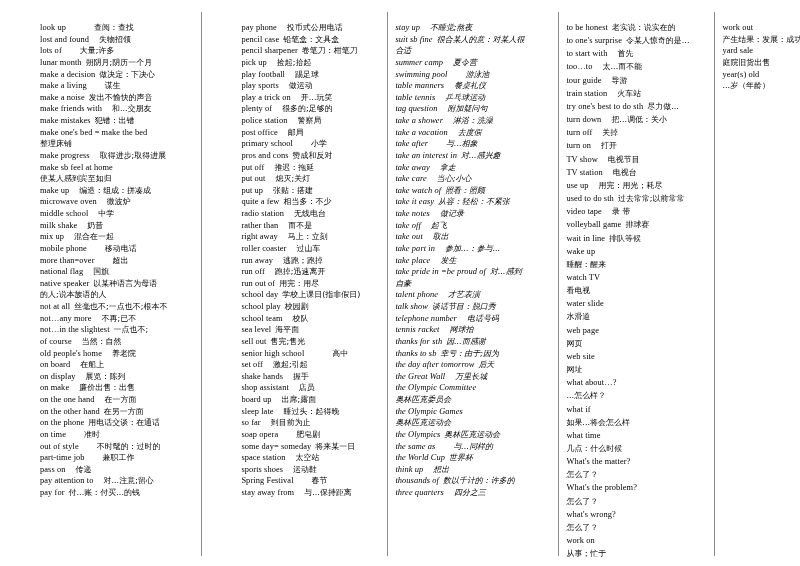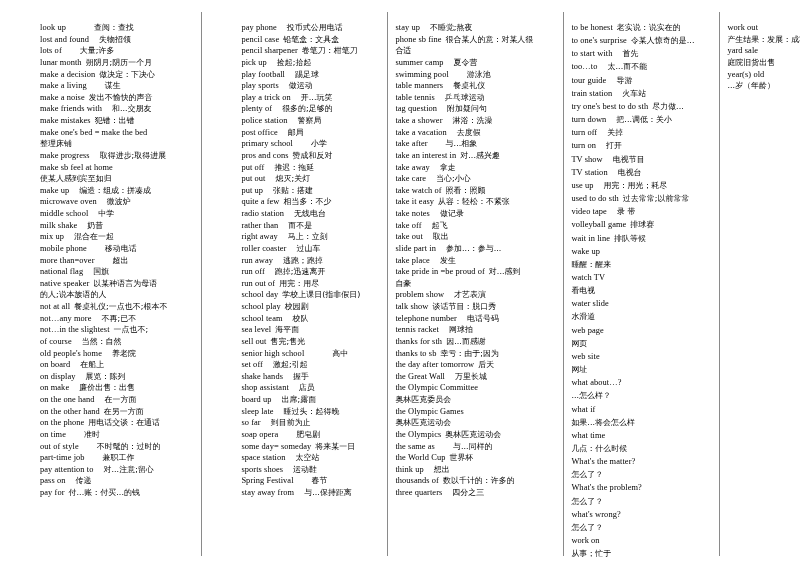--- a/index.html
+++ b/index.html
@@ -27,21 +27,21 @@
   .column {
     box-sizing: border-box;
     position: relative;
     padding: 0 6px 0 8px;
     display: flex;
     flex-direction: column;
     margin-left: 28px;
   }
   .col-0 { width: 178px; }
   .col-1 { width: 158px; padding-left: 40px; }
-  .col-2 { width: 148px; }
+  .col-2 { width: 148px; font-style: italic; }
   .col-3 { width: 128px; justify-content: space-between; }
   .col-4 { width: 188px; }
 
   
   .column + .column::before {
     content: "";
     position: absolute;
     left: 0;
     top: -10px;
     bottom: 4px;
@@ -96,36 +96,36 @@
       <div class="entry"><span class="en">make up</span><span class="gap g2">&nbsp;</span><span class="cn">编造：组成：拼凑成</span></div>
       <div class="entry"><span class="en">microwave oven</span><span class="gap g2">&nbsp;</span><span class="cn">微波炉</span></div>
       <div class="entry"><span class="en">middle school</span><span class="gap g2">&nbsp;</span><span class="cn">中学</span></div>
       <div class="entry"><span class="en">milk shake</span><span class="gap g2">&nbsp;</span><span class="cn">奶昔</span></div>
       <div class="entry"><span class="en">mix up</span><span class="gap g2">&nbsp;</span><span class="cn">混合在一起</span></div>
       <div class="entry"><span class="en">mobile phone</span><span class="gap g3">&nbsp;</span><span class="cn">移动电话</span></div>
       <div class="entry"><span class="en">more than=over</span><span class="gap g3">&nbsp;</span><span class="cn">超出</span></div>
       <div class="entry"><span class="en">national flag</span><span class="gap g2">&nbsp;</span><span class="cn">国旗</span></div>
       <div class="entry"><span class="en">native speaker</span><span class="gap g1">&nbsp;</span><span class="cn">以某种语言为母语</span></div>
       <div class="entry cn-only"><span class="cn">的人;说本族语的人</span></div>
-      <div class="entry"><span class="en">not at all</span><span class="gap g1">&nbsp;</span><span class="cn">餐桌礼仪;一点也不;根本不</span></div>
+      <div class="entry"><span class="en">not at all</span><span class="gap g1">&nbsp;</span><span class="cn">丝毫也不;一点也不;根本不</span></div>
       <div class="entry"><span class="en">not…any more</span><span class="gap g2">&nbsp;</span><span class="cn">不再;已不</span></div>
       <div class="entry"><span class="en">not…in the slightest</span><span class="gap g1">&nbsp;</span><span class="cn">一点也不;</span></div>
       <div class="entry"><span class="en">of course</span><span class="gap g2">&nbsp;</span><span class="cn">当然：自然</span></div>
       <div class="entry"><span class="en">old people's home</span><span class="gap g2">&nbsp;</span><span class="cn">养老院</span></div>
       <div class="entry"><span class="en">on board</span><span class="gap g2">&nbsp;</span><span class="cn">在船上</span></div>
       <div class="entry"><span class="en">on display</span><span class="gap g2">&nbsp;</span><span class="cn">展览：陈列</span></div>
       <div class="entry"><span class="en">on make</span><span class="gap g2">&nbsp;</span><span class="cn">廉价出售：出售</span></div>
       <div class="entry"><span class="en">on the one hand</span><span class="gap g2">&nbsp;</span><span class="cn">在一方面</span></div>
       <div class="entry"><span class="en">on the other hand</span><span class="gap g1">&nbsp;</span><span class="cn">在另一方面</span></div>
       <div class="entry"><span class="en">on the phone</span><span class="gap g1">&nbsp;</span><span class="cn">用电话交谈：在通话</span></div>
       <div class="entry"><span class="en">on time</span><span class="gap g3">&nbsp;</span><span class="cn">准时</span></div>
       <div class="entry"><span class="en">out of style</span><span class="gap g3">&nbsp;</span><span class="cn">不时髦的：过时的</span></div>
       <div class="entry"><span class="en">part-time job</span><span class="gap g3">&nbsp;</span><span class="cn">兼职工作</span></div>
+      <div class="entry"><span class="en">pass on</span><span class="gap g2">&nbsp;</span><span class="cn">传递</span></div>
       <div class="entry"><span class="en">pay attention to</span><span class="gap g2">&nbsp;</span><span class="cn">对...注意;留心</span></div>
-      <div class="entry"><span class="en">pass on</span><span class="gap g2">&nbsp;</span><span class="cn">传递</span></div>
       <div class="entry"><span class="en">pay for</span><span class="gap g1">&nbsp;</span><span class="cn">付...账：付买...的钱</span></div>
     </div>
   <div class="column col-1">
       <div class="entry"><span class="en">pay phone</span><span class="gap g2">&nbsp;</span><span class="cn">投币式公用电话</span></div>
       <div class="entry"><span class="en">pencil case</span><span class="gap g1">&nbsp;</span><span class="cn">铅笔盒：文具盒</span></div>
       <div class="entry"><span class="en">pencil sharpener</span><span class="gap g1">&nbsp;</span><span class="cn">卷笔刀：柑笔刀</span></div>
       <div class="entry"><span class="en">pick up</span><span class="gap g2">&nbsp;</span><span class="cn">捡起;拾起</span></div>
       <div class="entry"><span class="en">play football</span><span class="gap g2">&nbsp;</span><span class="cn">踢足球</span></div>
       <div class="entry"><span class="en">play sports</span><span class="gap g2">&nbsp;</span><span class="cn">做运动</span></div>
       <div class="entry"><span class="en">play a trick on</span><span class="gap g2">&nbsp;</span><span class="cn">开...玩笑</span></div>
@@ -159,43 +159,43 @@
       <div class="entry"><span class="en">so far</span><span class="gap g2">&nbsp;</span><span class="cn">到目前为止</span></div>
       <div class="entry"><span class="en">soap opera</span><span class="gap g3">&nbsp;</span><span class="cn">肥皂剧</span></div>
       <div class="entry"><span class="en">some day= someday</span><span class="gap g1">&nbsp;</span><span class="cn">将来某一日</span></div>
       <div class="entry"><span class="en">space station</span><span class="gap g2">&nbsp;</span><span class="cn">太空站</span></div>
       <div class="entry"><span class="en">sports shoes</span><span class="gap g2">&nbsp;</span><span class="cn">运动鞋</span></div>
       <div class="entry"><span class="en">Spring Festival</span><span class="gap g3">&nbsp;</span><span class="cn">春节</span></div>
       <div class="entry"><span class="en">stay away from</span><span class="gap g2">&nbsp;</span><span class="cn">与...保持距离</span></div>
     </div>
   <div class="column col-2">
       <div class="entry"><span class="en">stay up</span><span class="gap g2">&nbsp;</span><span class="cn">不睡觉;熬夜</span></div>
-      <div class="entry"><span class="en">phone sb fine</span><span class="gap g1">&nbsp;</span><span class="cn">很合某人的意：对某人很</span></div>
+      <div class="entry"><span class="en">suit sb fine</span><span class="gap g1">&nbsp;</span><span class="cn">很合某人的意：对某人很</span></div>
       <div class="entry cn-only"><span class="cn">合适</span></div>
       <div class="entry"><span class="en">summer camp</span><span class="gap g2">&nbsp;</span><span class="cn">夏令营</span></div>
       <div class="entry"><span class="en">swimming pool</span><span class="gap g3">&nbsp;</span><span class="cn">游泳池</span></div>
       <div class="entry"><span class="en">table manners</span><span class="gap g2">&nbsp;</span><span class="cn">餐桌礼仪</span></div>
       <div class="entry"><span class="en">table tennis</span><span class="gap g2">&nbsp;</span><span class="cn">乒乓球运动</span></div>
       <div class="entry"><span class="en">tag question</span><span class="gap g2">&nbsp;</span><span class="cn">附加疑问句</span></div>
       <div class="entry"><span class="en">take a shower</span><span class="gap g2">&nbsp;</span><span class="cn">淋浴：洗澡</span></div>
       <div class="entry"><span class="en">take a vacation</span><span class="gap g2">&nbsp;</span><span class="cn">去度假</span></div>
       <div class="entry"><span class="en">take after</span><span class="gap g3">&nbsp;</span><span class="cn">与...相象</span></div>
       <div class="entry"><span class="en">take an interest in</span><span class="gap g1">&nbsp;</span><span class="cn">对...感兴趣</span></div>
       <div class="entry"><span class="en">take away</span><span class="gap g2">&nbsp;</span><span class="cn">拿走</span></div>
       <div class="entry"><span class="en">take care</span><span class="gap g2">&nbsp;</span><span class="cn">当心;小心</span></div>
       <div class="entry"><span class="en">take watch of</span><span class="gap g1">&nbsp;</span><span class="cn">照看：照顾</span></div>
       <div class="entry"><span class="en">take it easy</span><span class="gap g1">&nbsp;</span><span class="cn">从容：轻松：不紧张</span></div>
       <div class="entry"><span class="en">take notes</span><span class="gap g2">&nbsp;</span><span class="cn">做记录</span></div>
       <div class="entry"><span class="en">take off</span><span class="gap g2">&nbsp;</span><span class="cn">起飞</span></div>
       <div class="entry"><span class="en">take out</span><span class="gap g2">&nbsp;</span><span class="cn">取出</span></div>
-      <div class="entry"><span class="en">slide part in</span><span class="gap g2">&nbsp;</span><span class="cn">参加...：参与...</span></div>
+      <div class="entry"><span class="en">take part in</span><span class="gap g2">&nbsp;</span><span class="cn">参加...：参与...</span></div>
       <div class="entry"><span class="en">take place</span><span class="gap g2">&nbsp;</span><span class="cn">发生</span></div>
       <div class="entry"><span class="en">take pride in =be proud of</span><span class="gap g1">&nbsp;</span><span class="cn">对...感到</span></div>
       <div class="entry cn-only"><span class="cn">自豪</span></div>
-      <div class="entry"><span class="en">problem show</span><span class="gap g2">&nbsp;</span><span class="cn">才艺表演</span></div>
+      <div class="entry"><span class="en">talent phone</span><span class="gap g2">&nbsp;</span><span class="cn">才艺表演</span></div>
       <div class="entry"><span class="en">talk show</span><span class="gap g1">&nbsp;</span><span class="cn">谈话节目：脱口秀</span></div>
       <div class="entry"><span class="en">telephone number</span><span class="gap g2">&nbsp;</span><span class="cn">电话号码</span></div>
       <div class="entry"><span class="en">tennis racket</span><span class="gap g2">&nbsp;</span><span class="cn">网球拍</span></div>
       <div class="entry"><span class="en">thanks for sth</span><span class="gap g1">&nbsp;</span><span class="cn">因...而感谢</span></div>
       <div class="entry"><span class="en">thanks to sb</span><span class="gap g1">&nbsp;</span><span class="cn">幸亏：由于;因为</span></div>
       <div class="entry"><span class="en">the day after tomorrow</span><span class="gap g1">&nbsp;</span><span class="cn">后天</span></div>
       <div class="entry"><span class="en">the Great Wall</span><span class="gap g2">&nbsp;</span><span class="cn">万里长城</span></div>
       <div class="entry"><span class="en">the Olympic Committee</span></div>
       <div class="entry cn-only"><span class="cn">奥林匹克委员会</span></div>
       <div class="entry"><span class="en">the Olympic Games</span></div>

